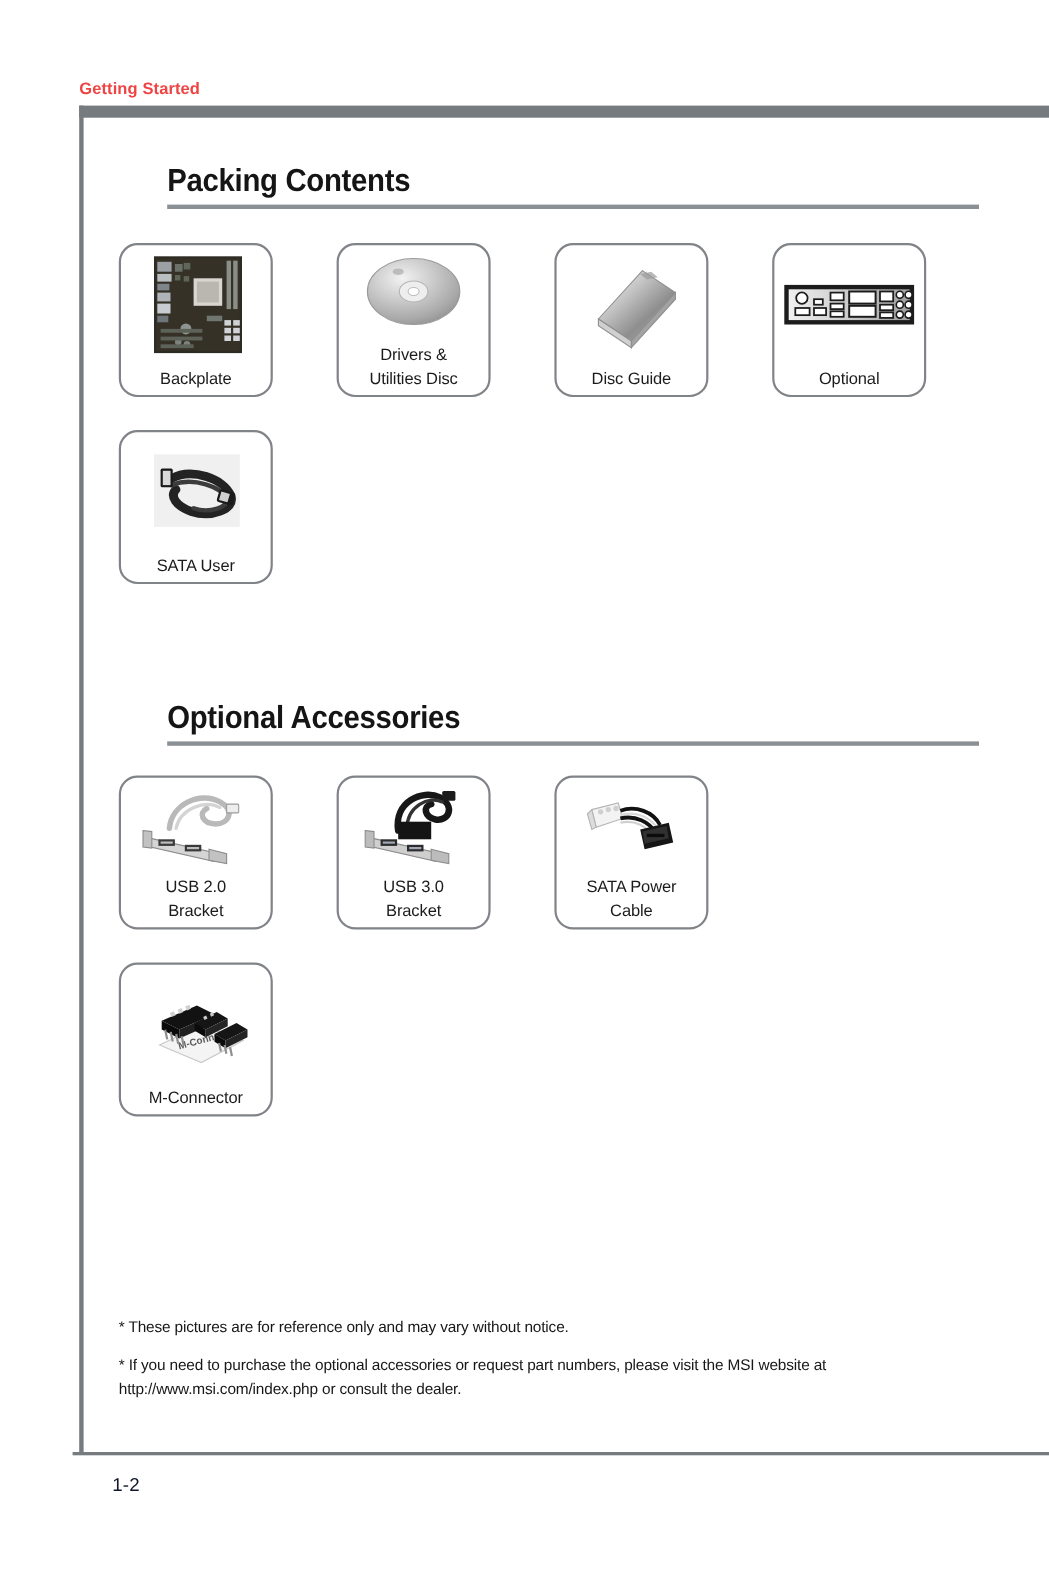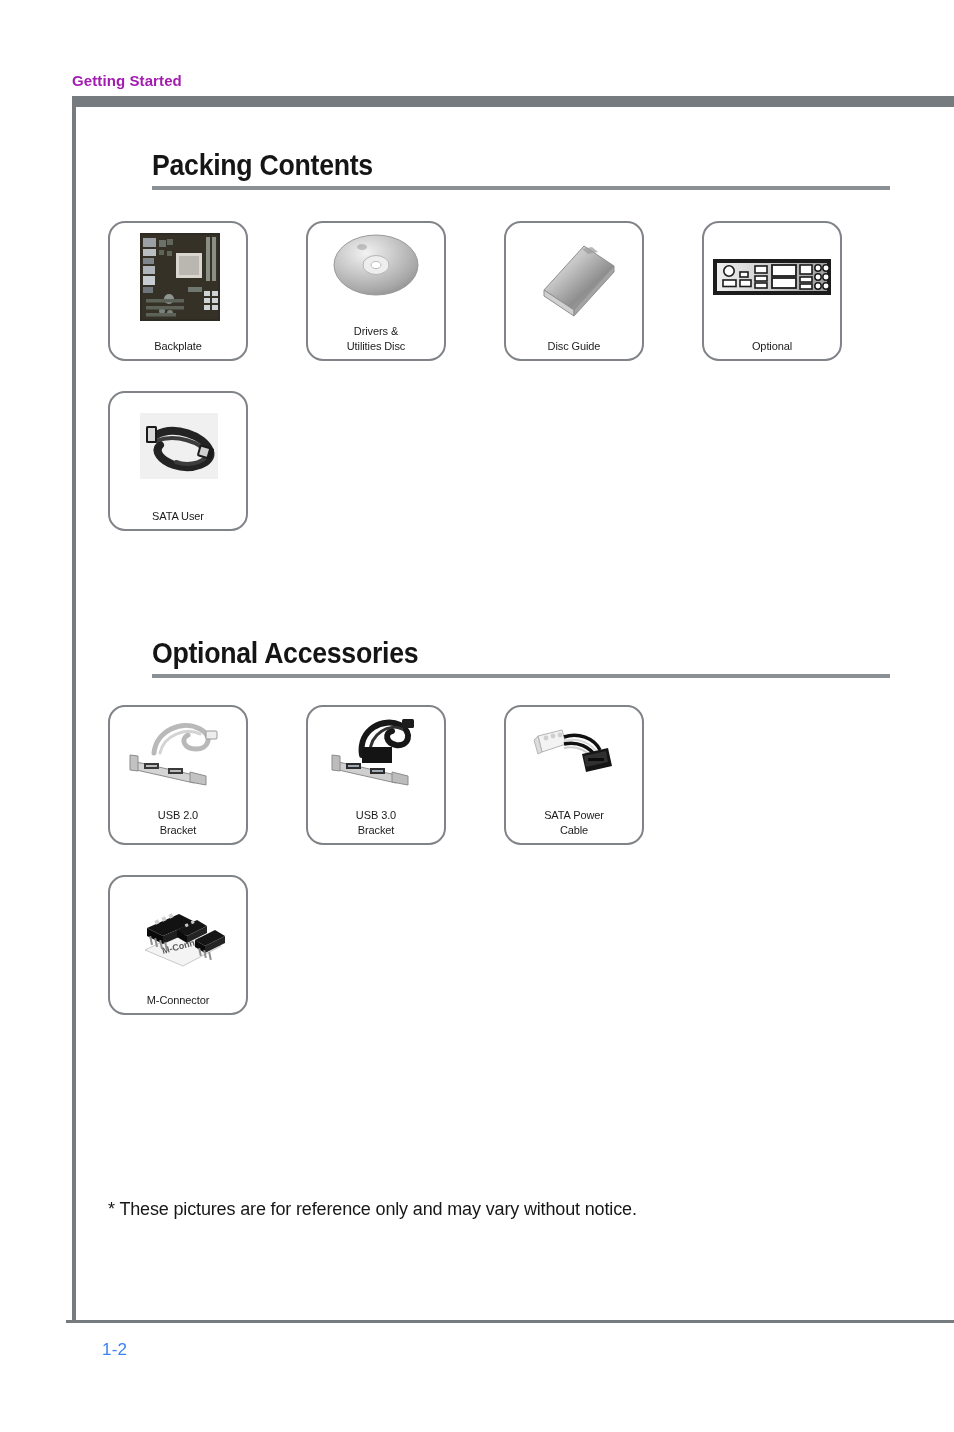--- a/index.html
+++ b/index.html
@@ -17,21 +17,21 @@
   }
 
   
   .running-header {
     position: absolute;
     left: 72px;
     top: 72px;
     font-size: 15px;
     font-weight: bold;
     letter-spacing: .1px;
-    color: #a21caf;
+    color: #ef4444;
     white-space: nowrap;
   }
 
   
   .frame-top {
     position: absolute;
     left: 72px;
     top: 96px;
     width: 882px;
     height: 11px;
@@ -106,55 +106,55 @@
     top: 6px;
     height: 96px;
     display: flex;
     align-items: center;
     justify-content: center;
     overflow: hidden;
   }
   .item-label {
     position: relative;
     z-index: 2;
-    font-size: 11px;
+    font-size: 15px;
     line-height: 1.42;
     text-align: center;
     color: #1b1b1b;
     width: 100%;
     letter-spacing: -0.1px;
   }
   .item-box.two-line .item-art { top: 2px; height: 80px; }
 
   
   .art-svg { display: block; }
 
   
   .notes {
     position: absolute;
     left: 108px;
     top: 1196px;
     width: 744px;
   }
   .note {
-    font-size: 18px;
+    font-size: 14px;
     line-height: 1.52;
     color: #171717;
     margin-bottom: 13px;
     letter-spacing: -0.15px;
   }
   .note:last-child { margin-bottom: 0; }
 
   
   .folio {
     position: absolute;
     left: 102px;
     top: 1340px;
     font-size: 17px;
-    color: #3b82f6;
+    color: #0f172a;
     letter-spacing: 0.2px;
   }
 </style>
 </head>
 <body>
 
 <div class="running-header">Getting Started</div>
 
 <div class="frame-top"></div>
 <div class="frame-left"></div>
@@ -429,15 +429,16 @@
           <rect x="86" y="68" width="2" height="8" transform="rotate(-12 87 72)"></rect>
         </g>
       </svg>
     </div>
     <div class="item-label">M-Connector</div>
   </div>
 </div>
 
 <div class="notes">
   <div class="note">* These pictures are for reference only and may vary without notice.</div>
+  <div class="note">* If you need to purchase the optional accessories or request part numbers, please visit the MSI website at http://www.msi.com/index.php or consult the dealer.</div>
 </div>
 
 <div class="folio">1-2</div>
 
 </body></html>

